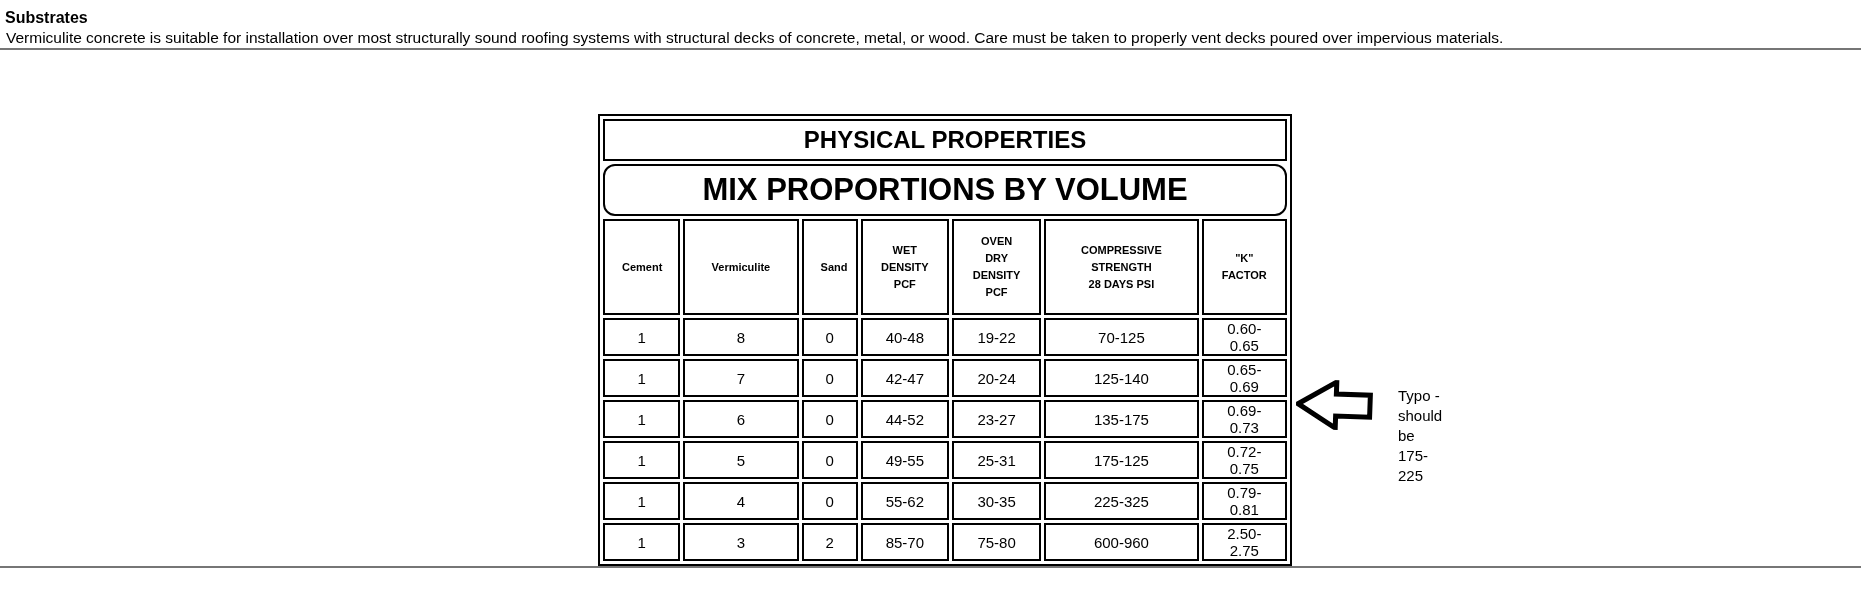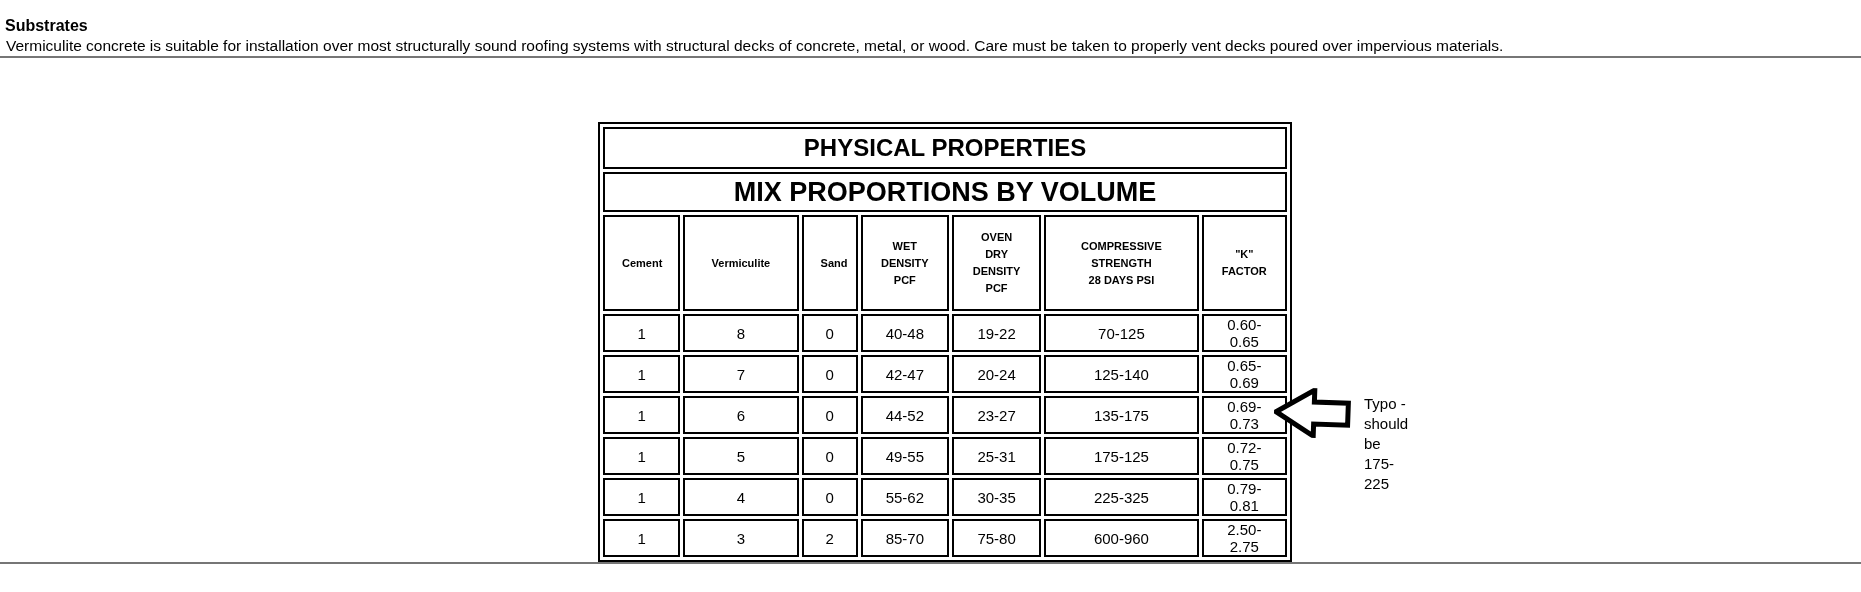--- a/index.html
+++ b/index.html
@@ -6,21 +6,21 @@
     margin: 0;
     padding: 0;
     background: #ffffff;
     width: 1861px;
     height: 592px;
     overflow: hidden;
     font-family: "Liberation Sans", sans-serif;
     color: #000000;
   }
   .intro {
-    padding: 16px 8px 0 5px;
+    padding: 8px 8px 0 5px;
   }
   .intro-heading {
     font-size: 16px;
     font-weight: bold;
     line-height: 19px;
   }
   .intro-paragraph {
     margin: 1px;
     font-size: 15.5px;
     line-height: 19px;
@@ -55,42 +55,43 @@
     vertical-align: middle;
     padding: 0 17px;
     overflow: hidden;
   }
   td.title-cell {
     font-size: 24px;
     font-weight: bold;
     height: 42px;
   }
   td.subtitle-cell {
-    font-size: 27px;
-    font-weight: bold;
-    height: 40px;
+    font-size: 31px;
+    font-weight: bold;
+    height: 52px;
+    border-radius: 12px;
   }
   tr.header-row td {
     font-size: 11px;
     font-weight: bold;
     line-height: 17px;
     height: 96px;
     white-space: pre-line;
   }
   tr.data-row td {
     font-size: 15px;
     height: 27px;
   }
   .annotation {
     position: absolute;
-    left: 676px;
+    left: 698px;
     top: 266px;
     display: flex;
     align-items: flex-start;
-    gap: 12px;
+    gap: 24px;
     white-space: nowrap;
   }
   .annotation svg {
     width: 78px;
     height: 50px;
     transform: rotate(2deg);
     flex: 0 0 auto;
   }
   .ann-text {
     font-size: 15px;

